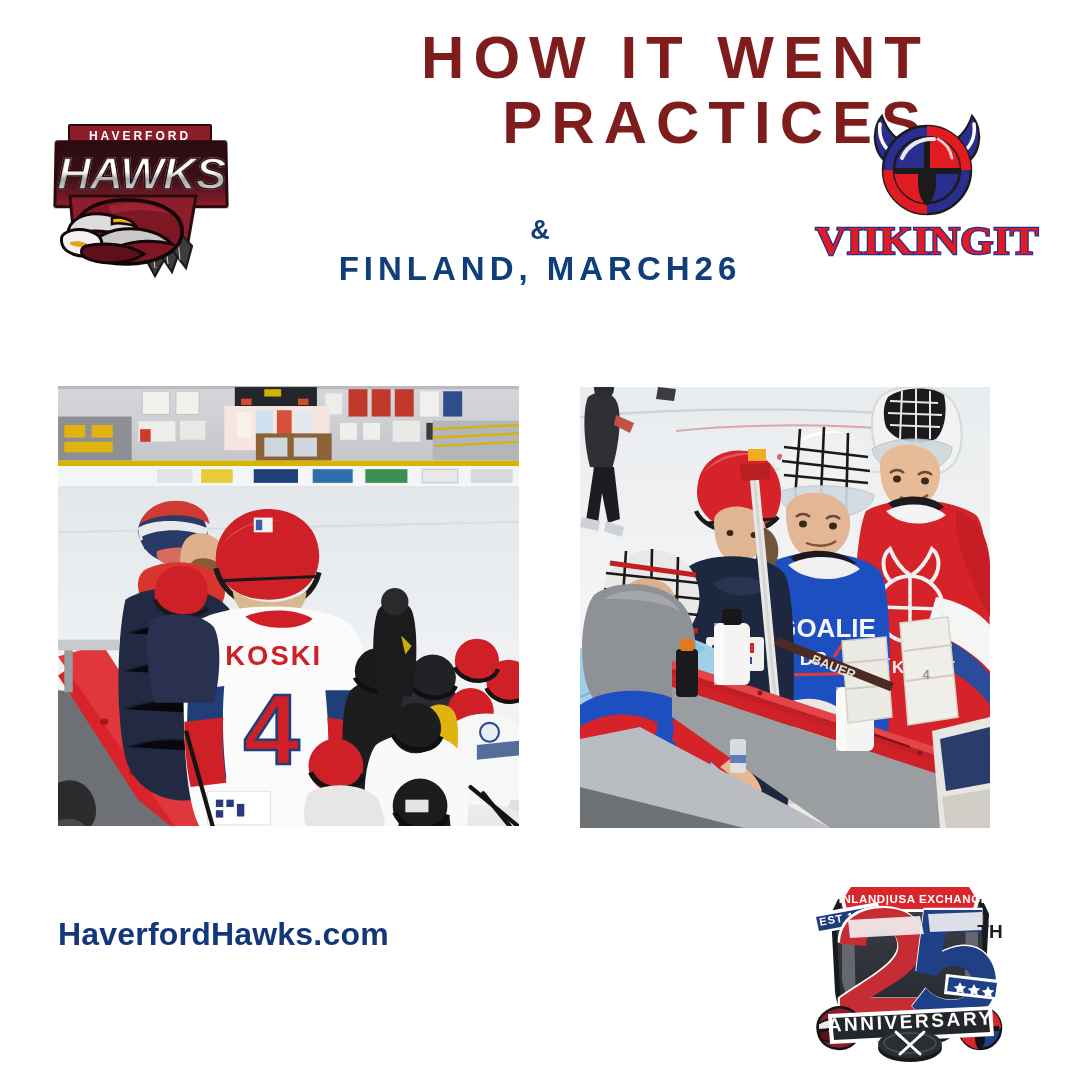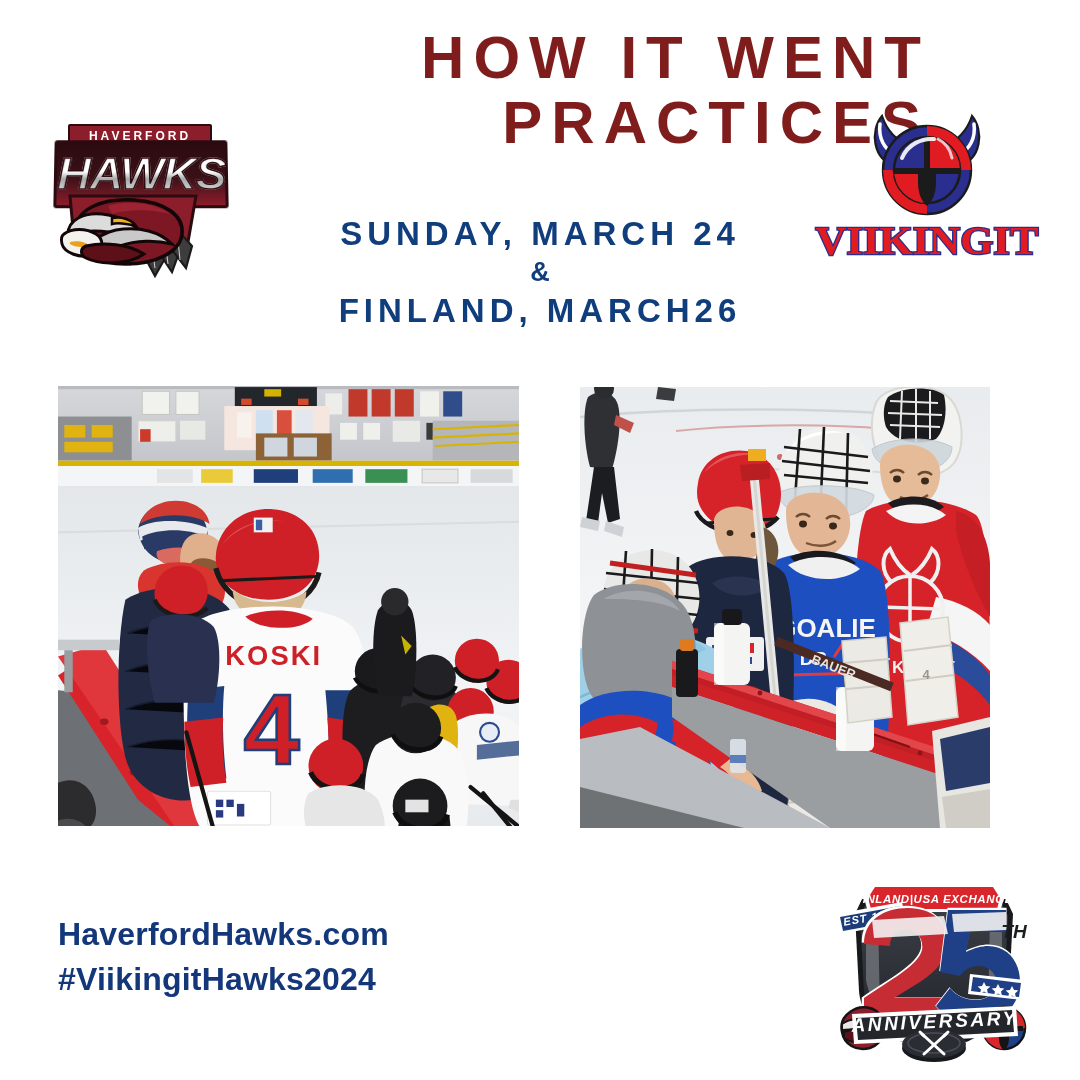--- a/index.html
+++ b/index.html
@@ -161,38 +161,36 @@
     font-size: 32px;
     font-weight: 700;
     line-height: 1.42;
     letter-spacing: 0.2px;
     white-space: nowrap;
   }
 
   
   .anniversary {
     position: absolute;
-    left: 828px;
+    left: 804px;
     top: 872px;
     width: 212px;
     height: 196px;
-    font-style: italic;
   }
   .anniversary svg { display: block; width: 100%; height: 100%; }
 </style>
 </head>
 <body>
 
 <div class="headline">
   <div class="line-1">HOW IT WENT</div>
   <div class="line-2">PRACTICES</div>
 </div>
 
 <div class="dates">
-  <div class="d-line">SUNDAY, MARCH 24</div>
   <div class="d-amp">&amp;</div>
   <div class="d-line">FINLAND, MARCH26</div>
 </div>
 
 <div class="hawks-logo">
   <div class="hawks-banner">
     <span>HAVERFORD</span>
   </div>
   <div class="hawks-shield">
     <span>HAWKS</span>
@@ -691,21 +689,20 @@
 
       <path d="M352 344 L410 330 L410 441 L360 441 Z" fill="#e8e6e0"></path>
       <path d="M360 352 L410 340 L410 396 L366 404 Z" fill="#2a3c6a"></path>
       <path d="M362 410 L410 402 L410 441 L366 441 Z" fill="#cfcdc6"></path>
     </g>
   </svg>
 </div>
 
 <div class="links">
   <div class="link-line">HaverfordHawks.com</div>
-  <div class="link-line">#ViikingitHawks2024</div>
 </div>
 
 <div class="anniversary">
   <svg viewBox="0 0 212 196" xmlns="http://www.w3.org/2000/svg">
     <defs>
       <linearGradient id="plate" x1="0" y1="0" x2="0" y2="1">
         <stop offset="0%" stop-color="#3b3f45"></stop>
           <stop offset="55%" stop-color="#2c3036"></stop>
           <stop offset="100%" stop-color="#1e2126"></stop>
       </linearGradient>

